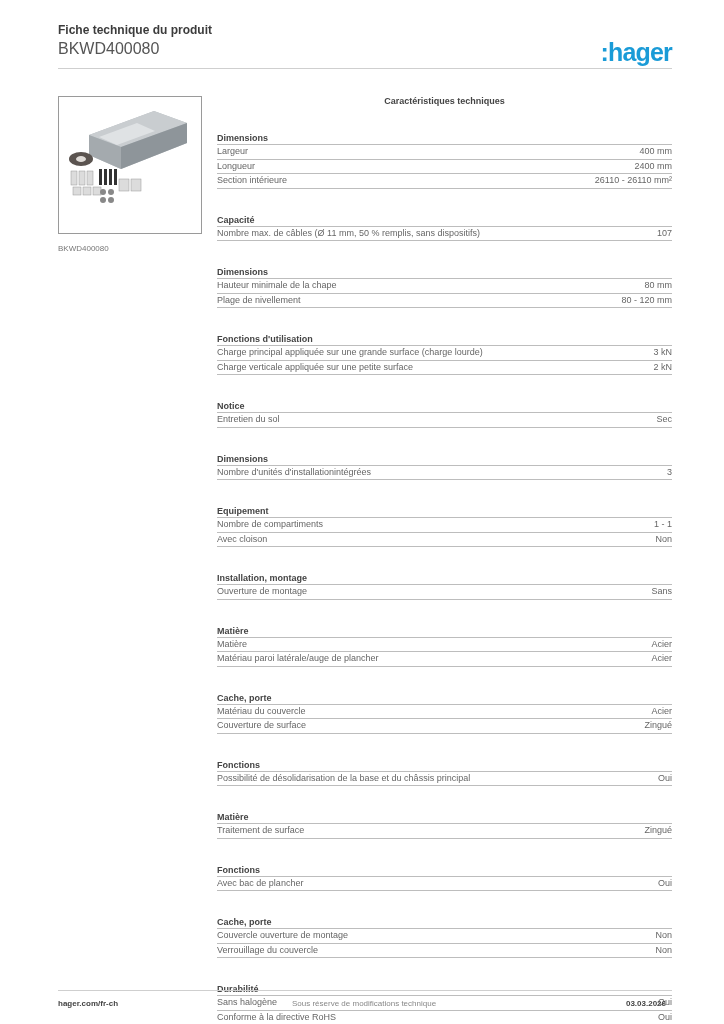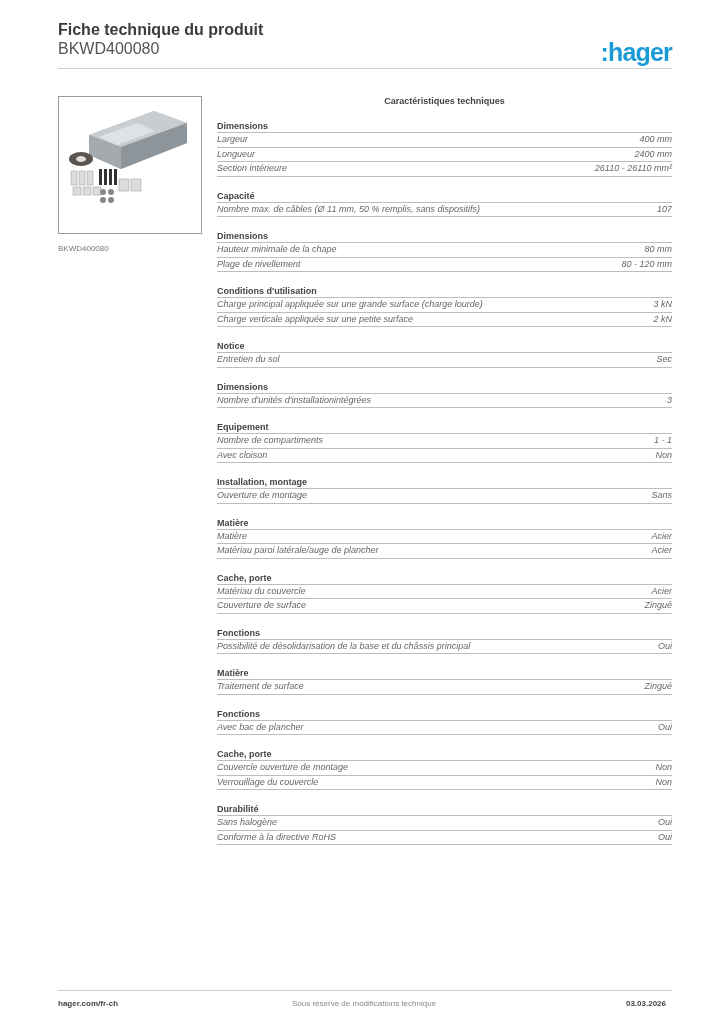--- a/index.html
+++ b/index.html
@@ -1,28 +1,28 @@
 <!DOCTYPE html>
 <html><head>
 <meta charset="utf-8">
 <style>
   html, body { margin: 0; padding: 0; background: #ffffff; }
   body { width: 724px; height: 1024px; position: relative; font-family: "Liberation Sans", sans-serif; color: #444; overflow: hidden; }
   .header { position: absolute; left: 58px; top: 20px; width: 614px; height: 50px; }
-  .title { font-size: 16px; font-weight: bold; color: #3c3c3c; line-height: 20px; }
+  .title { font-size: 12px; font-weight: bold; color: #3c3c3c; line-height: 20px; }
   .subtitle { font-size: 16px; color: #555; line-height: 18px; }
   .logo { position: absolute; right: 0; top: 6px; font-size: 25px; font-weight: bold; color: #1a9bd7; letter-spacing: -0.8px; margin-top: 12px; }
   .header-rule { position: absolute; left: 58px; top: 68px; width: 614px; height: 1px; background: #cfcfcf; }
   .image-box { position: absolute; left: 58px; top: 96px; width: 144px; height: 138px; border: 1px solid #9a9a9a; box-sizing: border-box; background: #fff; overflow: hidden; }
   .image-caption { position: absolute; left: 58px; top: 244px; font-size: 8px; color: #777; }
   .specs { position: absolute; left: 217px; top: 96px; width: 455px; }
   .specs-title { font-size: 9px; font-weight: bold; color: #444; height: 20px; line-height: 10px; text-align: center; }
-  .group { margin-top: 0px; }
+  .group { margin-top: 12px; }
   .group-title { font-size: 9px; font-weight: bold; color: #444; height: 10px; line-height: 10px; padding-top: 5px; padding-bottom: 1px; border-bottom: 1px solid #bdbdbd; }
-  .row { display: flex; justify-content: space-between; font-size: 9px; color: #666; height: 13.5px; line-height: 13px; border-bottom: 1px solid #bdbdbd; font-style: italic; }
+  .row { display: flex; justify-content: space-between; font-size: 9px; color: #666; height: 13.5px; line-height: 13px; border-bottom: 1px solid #bdbdbd; }
   .gap { height: 9px; }
   .footer-rule { position: absolute; left: 58px; top: 990px; width: 614px; height: 1px; background: #cfcfcf; }
   .footer { position: absolute; left: 58px; top: 999px; width: 614px; font-size: 8px; }
   .footer-left { position: absolute; left: 0; font-weight: bold; color: #444; }
   .footer-center { position: absolute; left: 234px; color: #888; }
   .footer-right { position: absolute; right: 6px; font-weight: bold; color: #444; }
 </style>
 </head>
 <body>
 
@@ -104,21 +104,21 @@
           <span>Hauteur minimale de la chape</span>
           <span>80 mm</span>
         </div>
         <div class="row">
           <span>Plage de nivellement</span>
           <span>80 - 120 mm</span>
         </div>
       </div>
       <div class="gap"></div>
       <div class="group">
-        <div class="group-title">Conditions d'utilisation</div>
+        <div class="group-title">Fonctions d'utilisation</div>
         <div class="row">
           <span>Charge principal appliquée sur une grande surface (charge lourde)</span>
           <span>3 kN</span>
         </div>
         <div class="row">
           <span>Charge verticale appliquée sur une petite surface</span>
           <span>2 kN</span>
         </div>
       </div>
       <div class="gap"></div>

